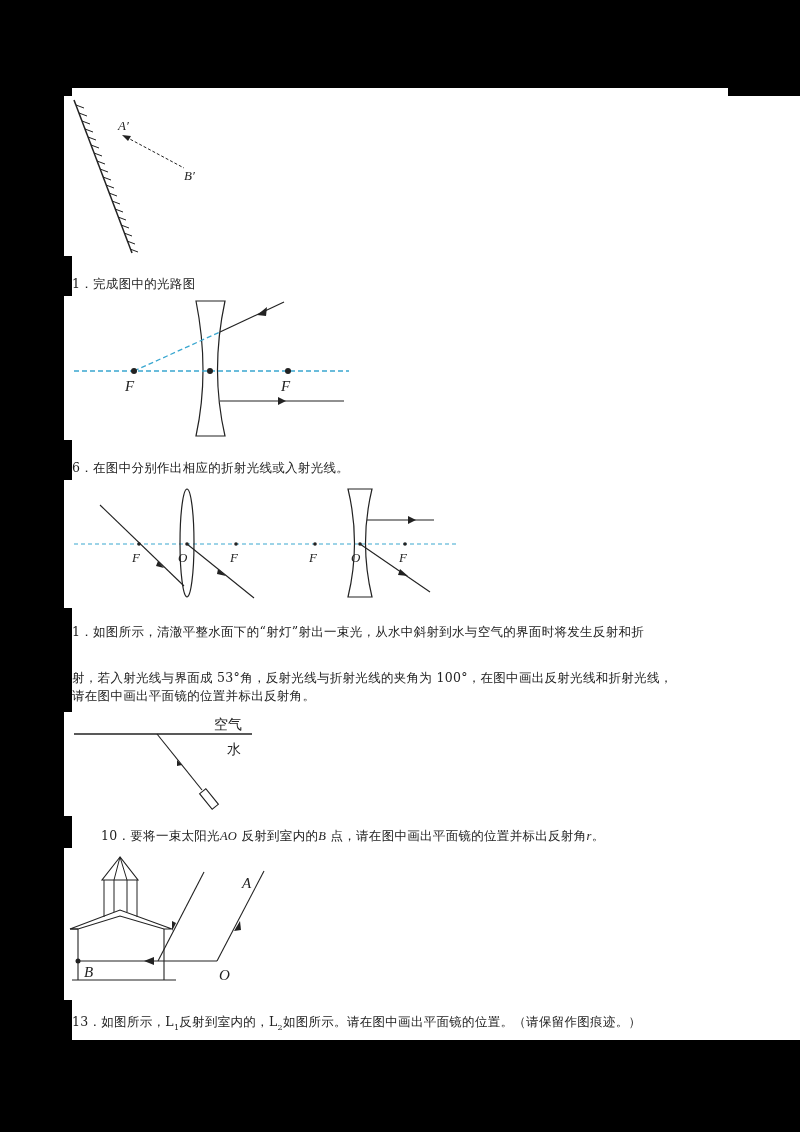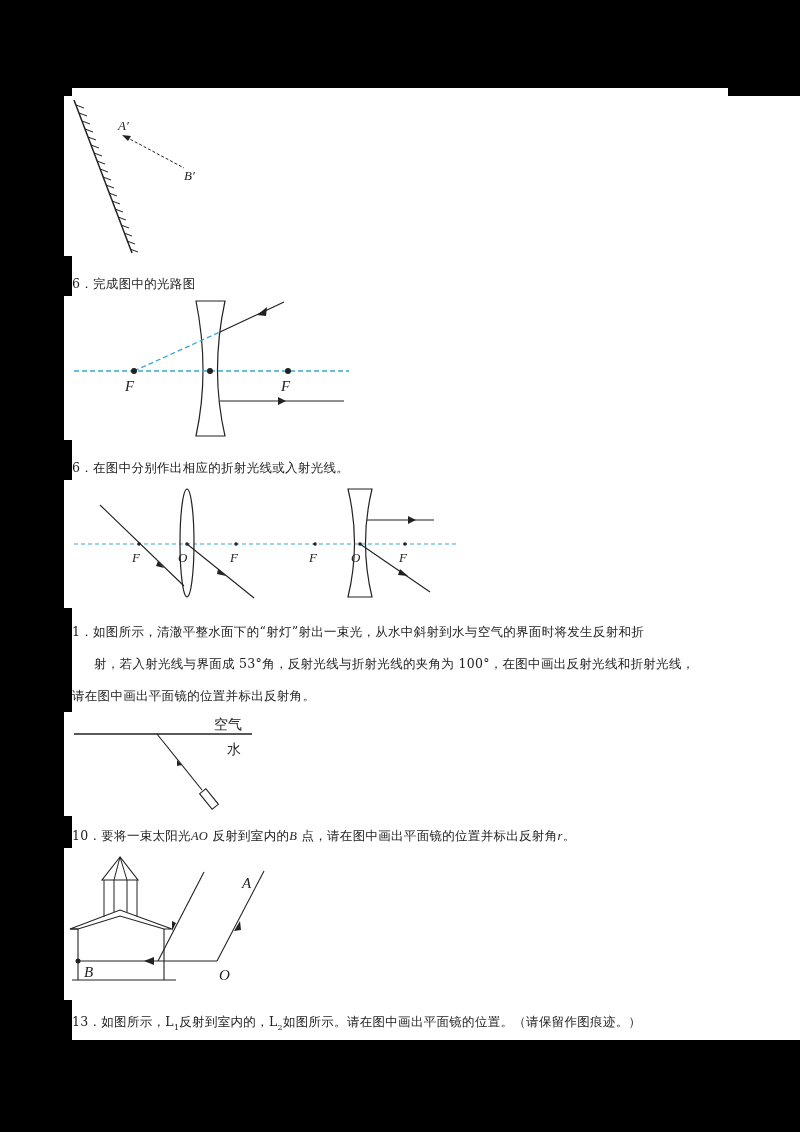--- a/index.html
+++ b/index.html
@@ -50,21 +50,21 @@
     <line x1="60" y1="145" x2="68" y2="148"></line>
     <line x1="63" y1="153" x2="71" y2="156"></line>
     <line x1="66" y1="161" x2="74" y2="164"></line>
   </g>
   <line x1="62" y1="49" x2="120" y2="80" stroke="#222" stroke-width="1" stroke-dasharray="3,2"></line>
   <polygon points="58,47 67,48 64,53" fill="#222"></polygon>
   <text class="ital" x="54" y="42" font-size="13" fill="#222">A′</text>
   <text class="ital" x="120" y="92" font-size="13" fill="#222">B′</text>
 </svg>
 
-<div class="q-text" style="top:274px;">6．完成图中的光路图</div>
+<div class="q-text" style="top:274px;">1．完成图中的光路图</div>
 <svg style="left:64px;top:296px;" width="300" height="145">
   <path d="M132,5 L161,5 Q146,75 161,140 L132,140 Q146,75 132,5 Z" fill="none" stroke="#222" stroke-width="1.2"></path>
   <line x1="10" y1="75" x2="285" y2="75" stroke="#3aa7d0" stroke-width="1.3" stroke-dasharray="5,3"></line>
   <line x1="70" y1="75" x2="156" y2="36" stroke="#3aa7d0" stroke-width="1.3" stroke-dasharray="5,3"></line>
   <line x1="156" y1="36" x2="220" y2="6" stroke="#222" stroke-width="1.2"></line>
   <polygon points="193,19 203,11 202,20" fill="#222"></polygon>
   <line x1="156" y1="105" x2="280" y2="105" stroke="#222" stroke-width="1.2"></line>
   <polygon points="214,101 222,105 214,109" fill="#222"></polygon>
   <circle cx="70" cy="75" r="3" fill="#222"></circle>
   <circle cx="146" cy="75" r="3" fill="#222"></circle>
@@ -96,34 +96,34 @@
   <polygon points="336,89 344,96 334,95" fill="#222"></polygon>
   <circle cx="251" cy="64" r="1.8" fill="#222"></circle>
   <circle cx="296" cy="64" r="1.8" fill="#222"></circle>
   <circle cx="341" cy="64" r="1.8" fill="#222"></circle>
   <text class="ital" x="245" y="82" font-size="13" fill="#222">F</text>
   <text class="ital" x="287" y="82" font-size="13" fill="#222">O</text>
   <text class="ital" x="335" y="82" font-size="13" fill="#222">F</text>
 </svg>
 
 <div class="q-text" style="top:622px;">1．如图所示，清澈平整水面下的“射灯”射出一束光，从水中斜射到水与空气的界面时将发生反射和折</div>
-<div class="q-text" style="top:654px;padding-left:22px;">射，若入射光线与界面成  53°角，反射光线与折射光线的夹角为 100°，在图中画出反射光线和折射光线，</div>
+<div class="q-text" style="top:668px;">射，若入射光线与界面成  53°角，反射光线与折射光线的夹角为 100°，在图中画出反射光线和折射光线，</div>
 <div class="q-text" style="top:686px;">请在图中画出平面镜的位置并标出反射角。</div>
 <svg style="left:64px;top:708px;" width="200" height="105">
   <line x1="10" y1="26" x2="188" y2="26" stroke="#222" stroke-width="1.3"></line>
   <line x1="93" y1="26" x2="138" y2="82" stroke="#222" stroke-width="1.1"></line>
   <polygon points="113,52 118,57 113,58" fill="#222" transform="rotate(0)"></polygon>
   <g transform="translate(145,91) rotate(-38.8)">
     <rect x="-4" y="-10" width="8" height="20" fill="#fff" stroke="#222" stroke-width="1.1"></rect>
   </g>
   <text x="150" y="21" font-size="14" fill="#222" font-family="DejaVu Sans, sans-serif">空气</text>
   <text x="163" y="46" font-size="14" fill="#222" font-family="DejaVu Sans, sans-serif">水</text>
 </svg>
 
-<div class="q-text" style="top:826px;">
+<div class="q-text" style="top:826px;padding-left:29px;">
   <span>10．要将一束太阳光</span><span class="ital">AO</span><span> 反射到室内的</span><span class="ital">B</span><span> 点，请在图中画出平面镜的位置并标出反射角</span><span class="ital">r</span><span>。</span>
 </div>
 <svg style="left:64px;top:855px;" width="220" height="145">
 
   <polygon points="56,2 38,25 74,25" fill="none" stroke="#222" stroke-width="1.1"></polygon>
   <line x1="56" y1="2" x2="50" y2="25" stroke="#222" stroke-width="1"></line>
   <line x1="56" y1="2" x2="63" y2="25" stroke="#222" stroke-width="1"></line>
   <line x1="40" y1="25" x2="40" y2="62" stroke="#222" stroke-width="1"></line>
   <line x1="50" y1="25" x2="50" y2="57" stroke="#222" stroke-width="1"></line>
   <line x1="63" y1="25" x2="63" y2="57" stroke="#222" stroke-width="1"></line>

